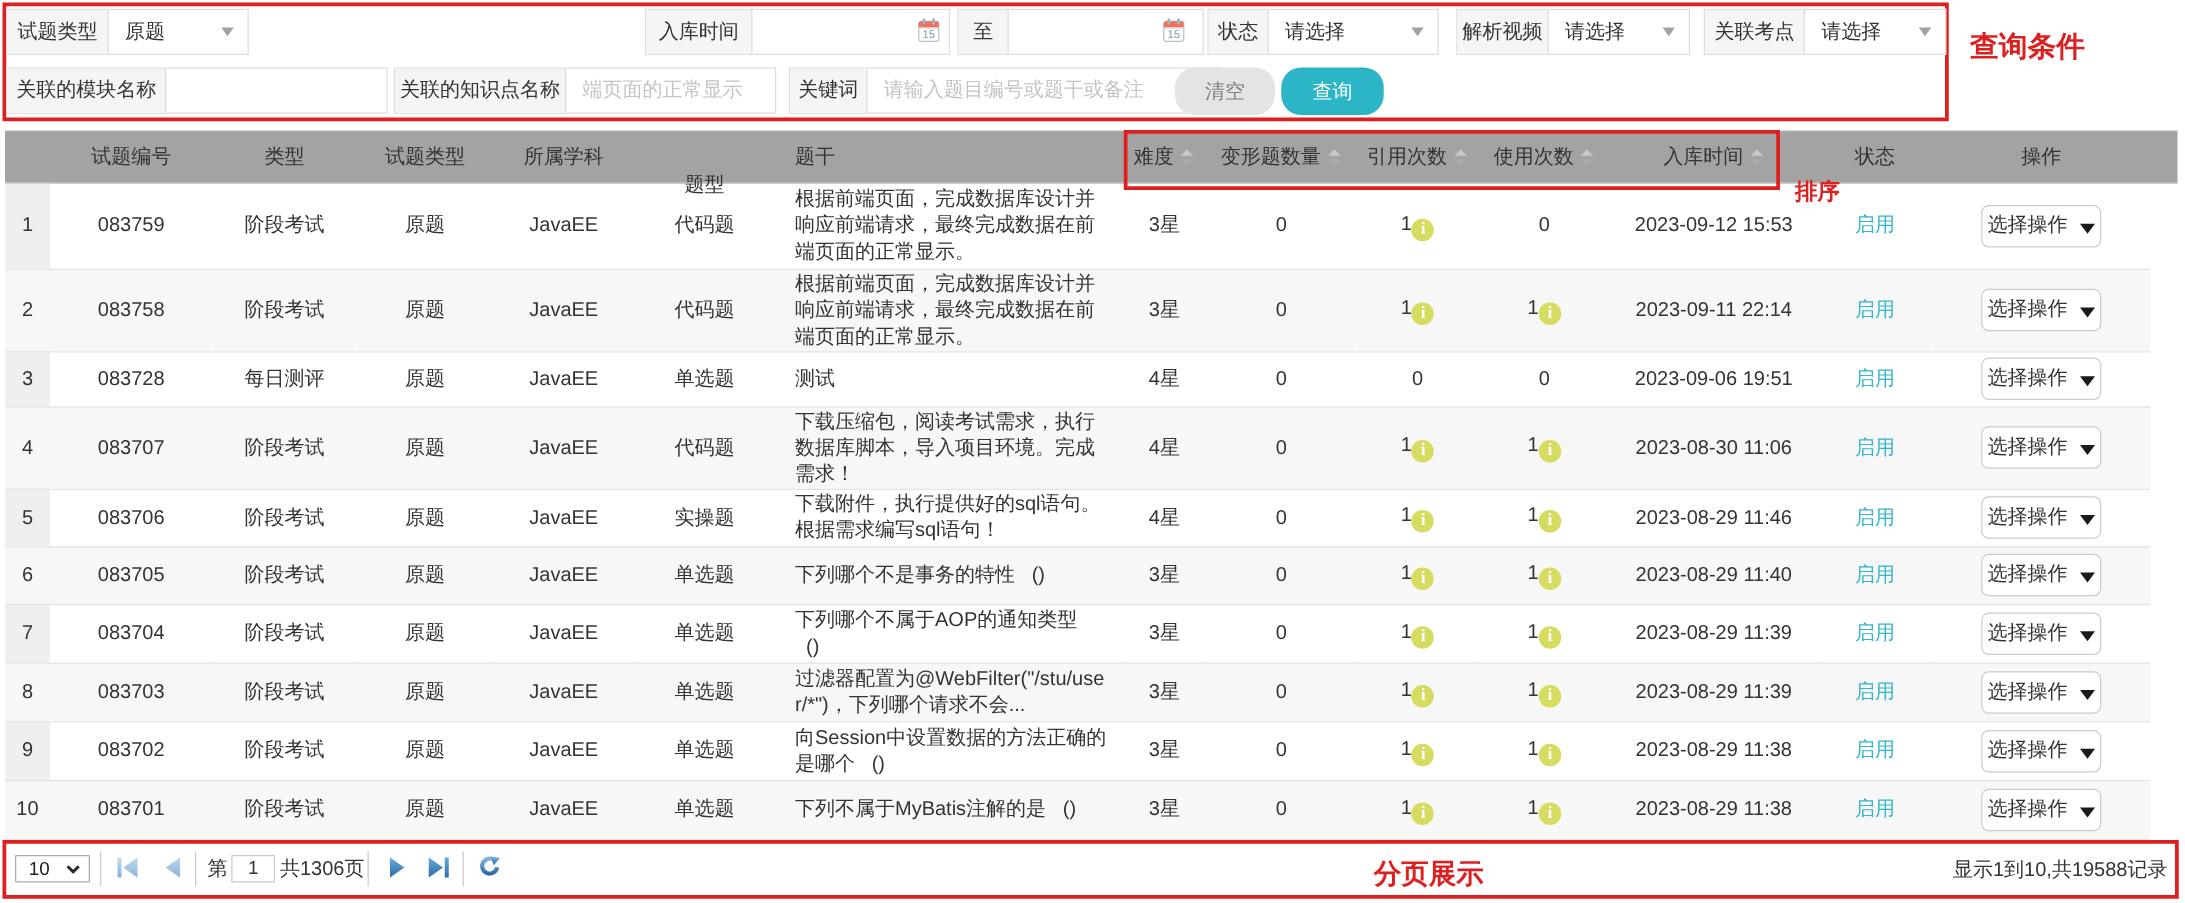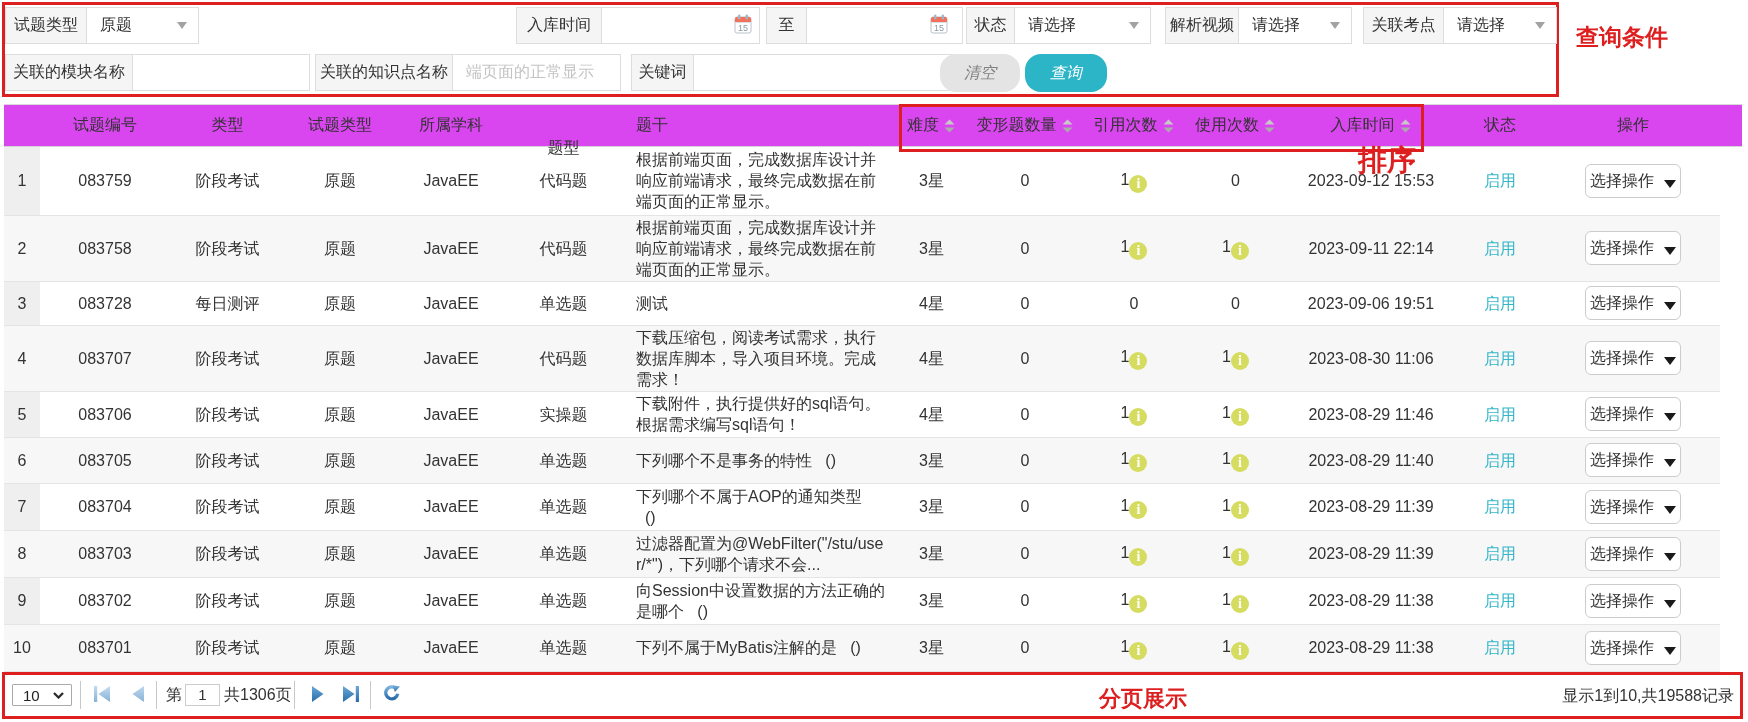--- a/index.html
+++ b/index.html
@@ -5,22 +5,22 @@
 html,body {width:1748px;height:722px;background:#fff;font-family:"Liberation Sans",sans-serif;}
 #page {position:relative;width:1748px;height:722px;overflow:hidden;background:#fff;color:#333;font-size:16px;}
 .redbox {position:absolute;border:3px solid #dd1f1f;}
 .redtxt {position:absolute;color:#dd1f1f;font-family:"Liberation Serif",serif;font-weight:600;font-size:23px;white-space:nowrap;}
 .grp {position:absolute;height:37px;border:1px solid #ddd;background:#fff;display:flex;align-items:stretch;}
 .grp .lb {background:#f5f5f5;border-right:1px solid #ddd;display:flex;align-items:center;justify-content:center;color:#333;flex:none;}
 .grp .vv {display:flex;align-items:center;position:relative;flex:auto;color:#333;padding-left:13px;}
 .grp .ph {color:#c4c4c4;}
 .caret {position:absolute;right:11px;top:14px;width:0;height:0;border-left:5.5px solid transparent;border-right:5.5px solid transparent;border-top:7px solid #a2a2a2;}
 .cal {position:absolute;right:7px;top:6px;}
-.btn {position:absolute;height:38px;border-radius:16px;display:flex;align-items:center;justify-content:center;font-size:16px;font-style:italic;}
-#gridhead {position:absolute;left:4px;top:104px;width:1738px;height:43px;background:#d946ef;border-top:1px solid #d8d8d8;border-bottom:1px solid #d4d4d4;display:flex;align-items:center;}
+.btn {position:absolute;height:38px;border-radius:16px;display:flex;align-items:center;justify-content:center;font-size:16px;}
+#gridhead {position:absolute;left:4px;top:104px;width:1738px;height:43px;background:#a3a3a3;border-top:1px solid #d8d8d8;border-bottom:1px solid #d4d4d4;display:flex;align-items:center;}
 #gridhead .hc {text-align:center;color:#333;flex:none;display:flex;align-items:center;justify-content:center;}
 #gridwrap {position:absolute;left:4px;top:104px;width:1739px;height:567px;border-left:1px solid #ddd;}
 #btable {position:absolute;left:4px;top:147px;width:1716px;border-collapse:collapse;table-layout:fixed;}
 #btable td {text-align:center;vertical-align:middle;border-bottom:1px solid #e4e4e4;color:#333;font-size:16px;padding:0;line-height:21px;}
 #btable tr:nth-child(even) td {background:#f7f7f7;}
 #btable td.nc {background:#efefef;color:#333;}
 #btable td.stem {text-align:left;padding:0 14px 0 16px;}
 #btable td.stem div {white-space:nowrap;overflow:hidden;}
 #btable td.st {color:#35b7c9;}
 .info {display:inline-block;width:18px;height:18px;line-height:18px;border-radius:50%;background:#d5dc60;color:#fff;font-family:"Liberation Serif",serif;font-weight:bold;font-size:14px;text-align:center;vertical-align:-3px;margin-left:0;}
@@ -81,20 +81,21 @@
 
 <div class="grp" style="left:5px;top:54px;width:305px;">
       <span class="lb" style="width:127px;">关联的模块名称</span>
     </div>
 <div class="grp" style="left:315px;top:54px;width:306px;">
       <span class="lb" style="width:137px;">关联的知识点名称</span>
       <span class="vv ph">端页面的正常显示</span>
     </div>
 <div class="grp" style="left:631px;top:54px;width:346px;">
       <span class="lb" style="width:62px;">关键词</span>
+      <span class="vv ph">请输入题目编号或题干或备注</span>
     </div>
 <div class="btn" style="left:940px;top:54px;width:80px;background:#e4e4e4;color:#808080;">清空</div>
 <div class="btn" style="left:1025px;top:54px;width:82px;background:#2cb4c7;color:#fff;">查询</div>
 
 <div id="gridwrap"></div>
 <div id="gridhead">
 <div class="hc" style="width:36px;"></div>
 <div class="hc" style="width:130px;">试题编号</div>
 <div class="hc" style="width:115px;">类型</div>
 <div class="hc" style="width:110px;">试题类型</div>
@@ -320,21 +321,21 @@
           <td>1<span class="info">i</span></td>
           <td>1<span class="info">i</span></td>
           <td>2023-08-29 11:38</td>
 <td class="st">启用</td>
           <td class="op"><span class="opbtn">选择操作<span class="caret2"></span></span></td>
         </tr>
 </tbody>
     </table>
 
 <div class="redbox" style="left:899px;top:104px;width:525px;height:48px;"></div>
-<div class="redtxt" style="left:1358px;top:141px;font-size:29px;">排序</div>
+<div class="redtxt" style="left:1436px;top:141px;font-size:18px;">排序</div>
 
 <div class="redbox" style="left:2px;top:672px;width:1741px;height:47px;"></div>
 <div style="position:absolute;left:12px;top:684px;width:60px;height:22px;border:1px solid #ababab;border-radius:1px;background:#fff;color:#222;font-size:15px;line-height:21px;padding-left:10px;">10
 <svg width="11" height="7" viewBox="0 0 11 7" style="position:absolute;right:7px;top:7px;">
         <path d="M1 1 L5.5 5.5 L10 1" stroke="#2b2b2b" stroke-width="2.3" fill="none"></path>
       </svg></div>
 <div class="psep" style="left:80px;"></div>
 <svg width="18" height="18" viewBox="0 0 18 18" style="position:absolute;left:93px;top:685px;">
       <defs>
         <linearGradient id="b1" x1="0" y1="0" x2="0" y2="1">

